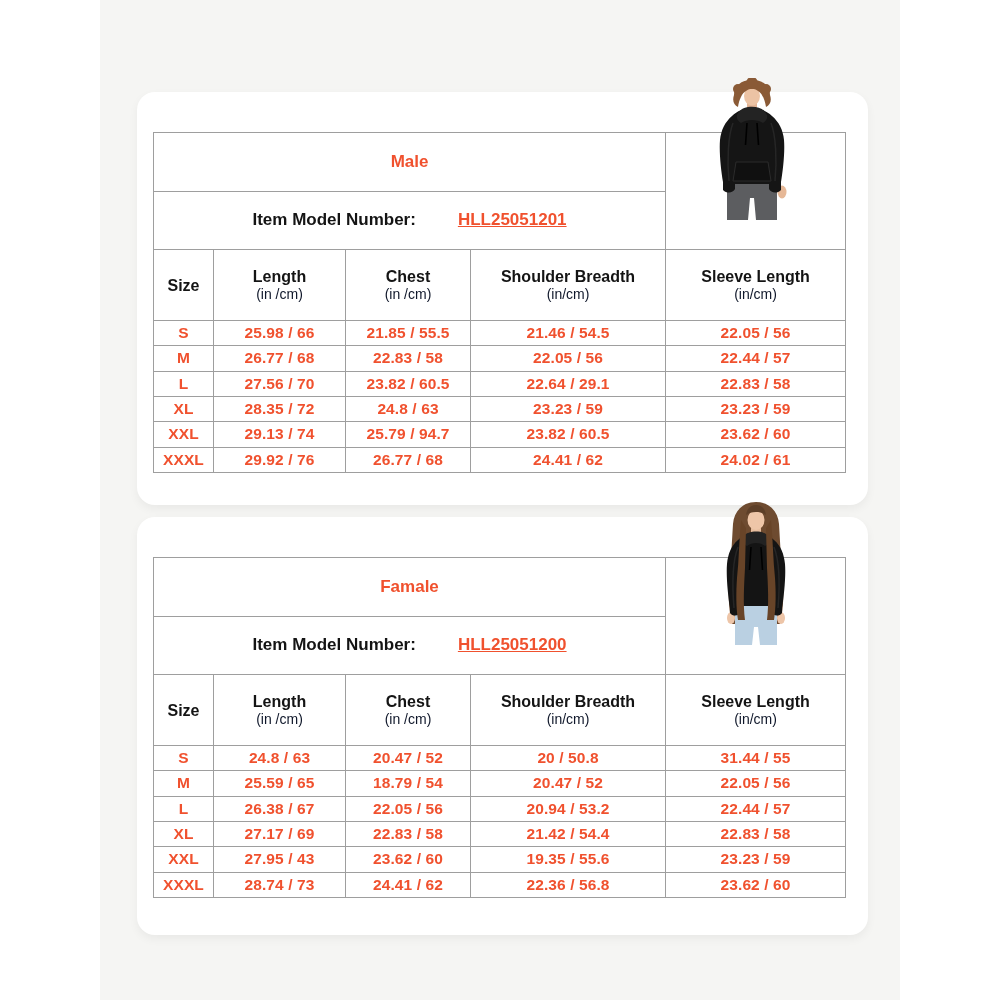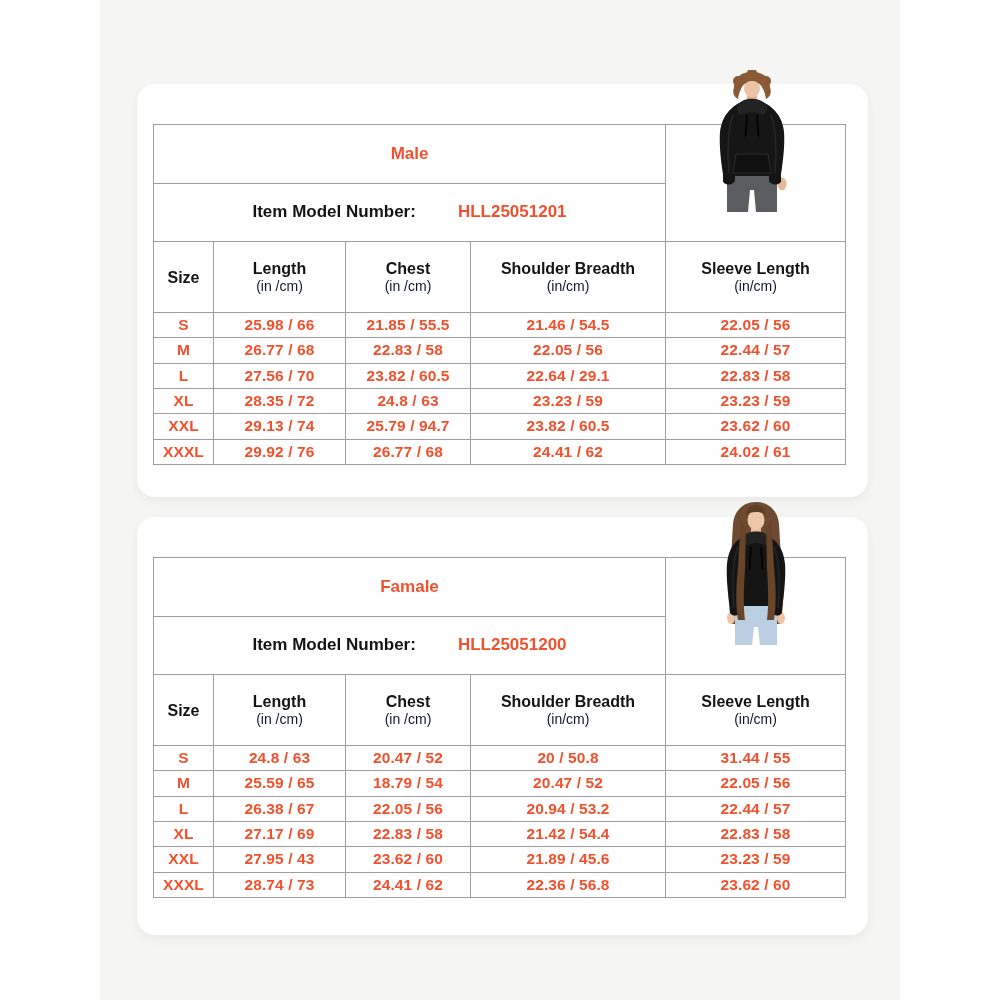--- a/index.html
+++ b/index.html
@@ -18,42 +18,42 @@
     overflow:hidden;
   }
   .panel{
     position:absolute;left:100px;top:0;width:800px;height:1000px;
     background:var(--panel);
   }
   .card{
     position:absolute;left:37px;width:731px;background:var(--card);
     border-radius:18px;box-shadow:0 4px 10px rgba(0,0,0,0.05);
   }
-  #card-0{top:84px;height:413px;}
+  #card-0{top:92px;height:413px;}
   #card-1{top:517px;height:418px;}
 
   table.size-table{
     position:absolute;left:16px;top:40px;width:692px;height:341px;
     border-collapse:collapse;table-layout:fixed;
   }
   .size-table td,.size-table th{
     border:1px solid var(--border);padding:0;vertical-align:middle;
     text-align:center;overflow:visible;
   }
   .r-gender td{height:44px;}
   .r-model  td{height:44px;}
   .r-head   th{height:53px;}
 
   .c-gender{
     text-align:left;padding-left:13px;color:var(--accent);
     font-weight:bold;font-size:17px;
   }
   .c-model{text-align:left;padding-left:13px;font-size:17px;}
   .mn-label{font-weight:bold;color:var(--ink);}
-  .mn-value{font-weight:bold;color:var(--accent);margin-left:42px;}
+  .mn-value{font-weight:bold;color:var(--accent);margin-left:42px;text-decoration:underline;}
 
   .ct{font-weight:bold;font-size:16px;line-height:1.2;color:var(--ink);}
   .cu{font-weight:normal;font-size:14px;line-height:1.2;color:#0f172a;}
 
   .c-size,.c-val{
     color:var(--accent);font-weight:bold;font-size:15.5px;
     letter-spacing:0.1px;
   }
 
   .model-figure{position:absolute;z-index:3;pointer-events:none;}
@@ -253,21 +253,21 @@
             <td class="c-size">XL</td>
             <td class="c-val">27.17 / 69</td>
             <td class="c-val">22.83 / 58</td>
             <td class="c-val">21.42 / 54.4</td>
             <td class="c-val">22.83 / 58</td>
           </tr>
           <tr>
             <td class="c-size">XXL</td>
             <td class="c-val">27.95 / 43</td>
             <td class="c-val">23.62 / 60</td>
-            <td class="c-val">21.89 / 45.6</td>
+            <td class="c-val">19.35 / 55.6</td>
             <td class="c-val">23.23 / 59</td>
           </tr>
           <tr>
             <td class="c-size">XXXL</td>
             <td class="c-val">28.74 / 73</td>
             <td class="c-val">24.41 / 62</td>
             <td class="c-val">22.36 / 56.8</td>
             <td class="c-val">23.62 / 60</td>
           </tr>
         </tbody>

